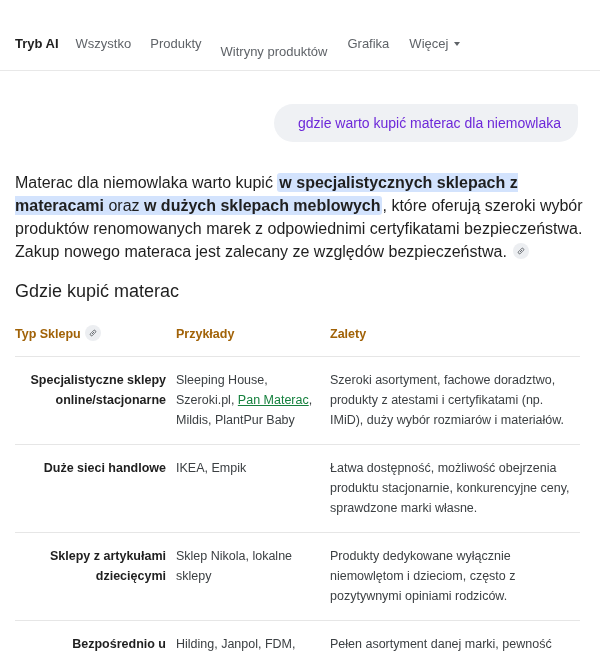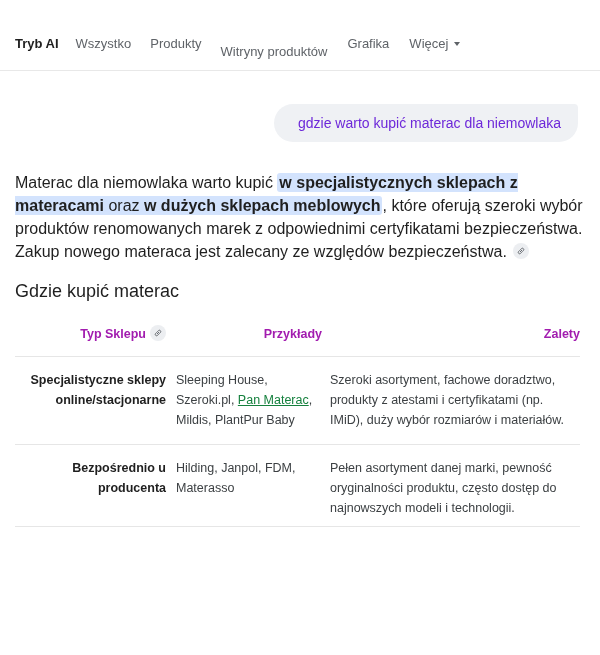--- a/index.html
+++ b/index.html
@@ -21,21 +21,21 @@
 
     .answer { position: absolute; left: 15px; top: 171px; width: 570px; font-size: 16px; line-height: 23px; color: #1f1f1f; }
     .hl { background: #d3e3fd; border-radius: 3px; padding: 1px 2px; }
     .hl b { font-weight: bold; }
     .link-chip { display: inline-block; width: 16px; height: 16px; border-radius: 50%; background: #eceef1; vertical-align: middle; position: relative; top: -2px; margin-left: 2px; }
     .link-chip svg { position: absolute; left: 4px; top: 4px; }
 
     .section-title { position: absolute; left: 15px; top: 281px; font-size: 18px; color: #1f1f1f; }
 
     .table { position: absolute; left: 15px; top: 318px; width: 565px; border-collapse: collapse; font-size: 12.5px; line-height: 20px; }
-    .table th { text-align: right; font-weight: bold; padding: 6px 0 12px 0; vertical-align: top; color: #a21caf; }
+    .table th { text-align: left; font-weight: bold; padding: 6px 0 12px 0; vertical-align: top; color: #a16207; }
     .table td { padding: 13px 0 14px 0; vertical-align: top; color: #3c4043; border-top: 1px solid #e6e6e6; }
     .table td.c0 { font-weight: bold; color: #1f1f1f; text-align: right; }
     .c0 { width: 161px; padding-right: 10px !important; }
     .c1 { width: 154px; padding-right: 8px !important; }
     .c2 { width: 250px; }
     .table a { color: #15803d; text-decoration: underline; }
     .table tr.last td { padding-bottom: 8px; border-bottom: 1px solid #e6e6e6; }
     .th-chip { display: inline-block; width: 16px; height: 16px; border-radius: 50%; background: #eceef1; vertical-align: middle; position: relative; top: -2px; margin-left: 4px; }
     .th-chip svg { position: absolute; left: 4px; top: 4px; }
   </style>
@@ -74,19 +74,29 @@
       <th class="c1">Przykłady</th>
       <th class="c2">Zalety</th>
     </tr>
   </thead>
   <tbody>
     <tr>
       <td class="c0">Specjalistyczne sklepy online/stacjonarne</td>
       <td class="c1"><span>Sleeping House, Szeroki.pl, </span><a>Pan Materac</a><span>, Mildis, PlantPur Baby</span></td>
       <td class="c2">Szeroki asortyment, fachowe doradztwo, produkty z atestami i certyfikatami (np. IMiD), duży wybór rozmiarów i materiałów.</td>
     </tr>
+    <tr>
+      <td class="c0">Duże sieci handlowe</td>
+      <td class="c1">IKEA, Empik</td>
+      <td class="c2">Łatwa dostępność, możliwość obejrzenia produktu stacjonarnie, konkurencyjne ceny, sprawdzone marki własne.</td>
+    </tr>
+    <tr>
+      <td class="c0">Sklepy z artykułami dziecięcymi</td>
+      <td class="c1">Sklep Nikola, lokalne sklepy</td>
+      <td class="c2">Produkty dedykowane wyłącznie niemowlętom i dzieciom, często z pozytywnymi opiniami rodziców.</td>
+    </tr>
     <tr class="last">
       <td class="c0">Bezpośrednio u producenta</td>
       <td class="c1">Hilding, Janpol, FDM, Materasso</td>
       <td class="c2">Pełen asortyment danej marki, pewność oryginalności produktu, często dostęp do najnowszych modeli i technologii.</td>
     </tr>
   </tbody>
 </table>
 
 </body></html>

